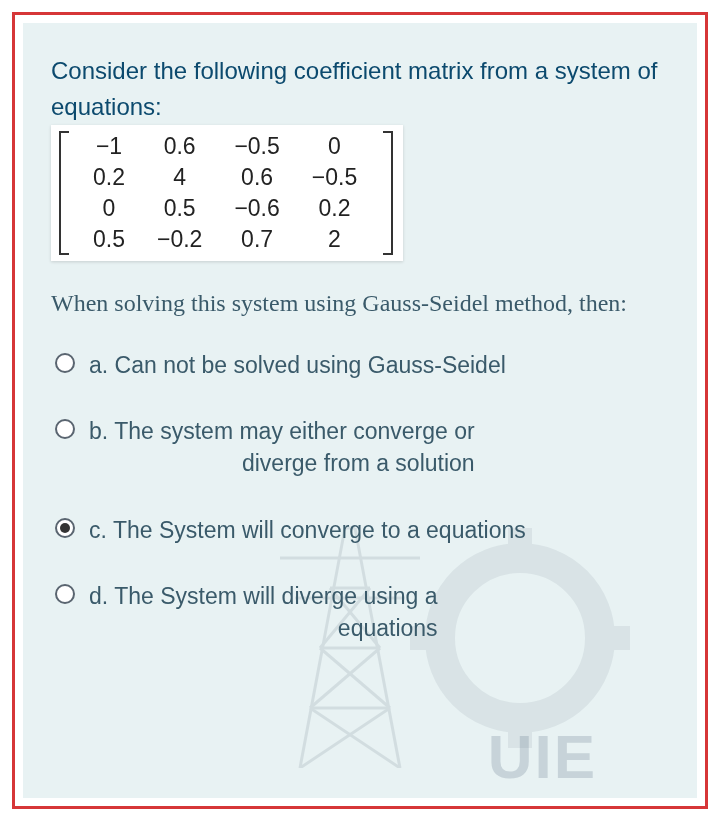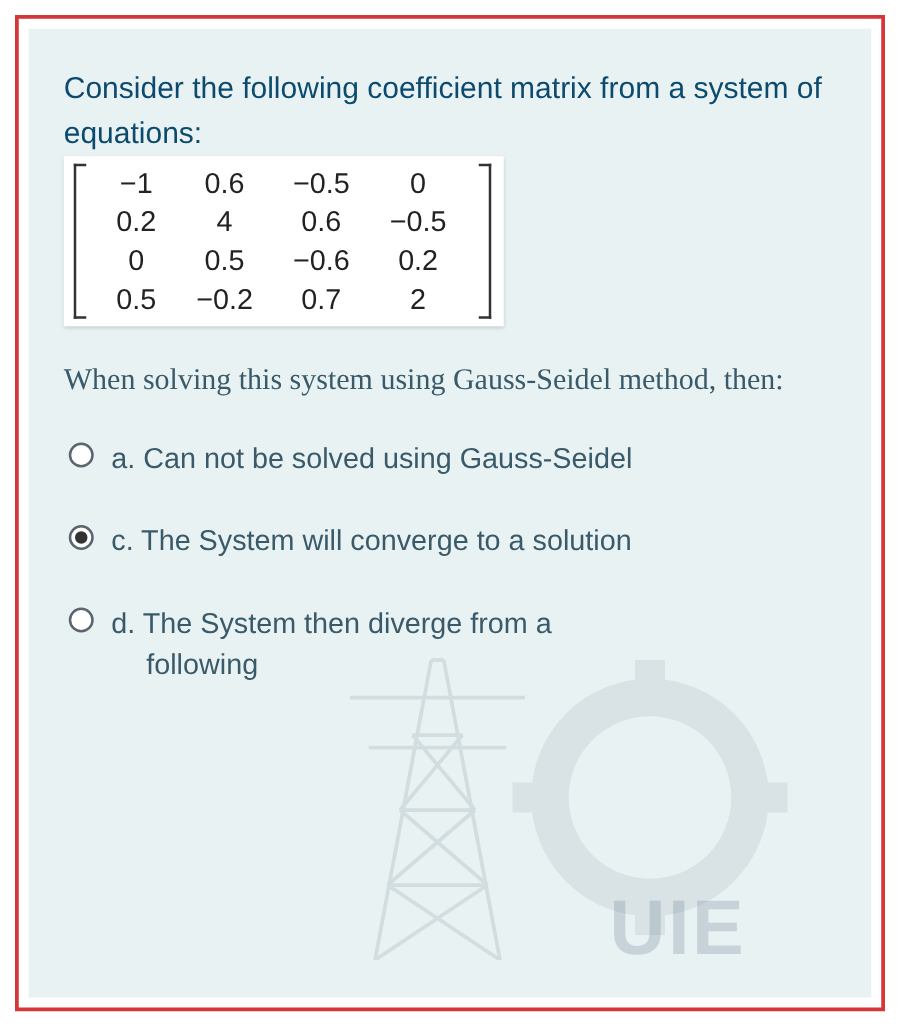--- a/index.html
+++ b/index.html
@@ -71,20 +71,21 @@
     }
     .question-after {
       font-size: 24px;
       color: #3a5a6a;
       line-height: 1.5;
       margin-bottom: 28px;
       font-family: Liberation Serif, serif;
     }
     .options {
       padding-left: 4px;
+      text-align: right;
     }
     .option-row {
       display: flex;
       align-items: flex-start;
       margin-bottom: 34px;
     }
     .radio {
       width: 20px;
       height: 20px;
       border: 2px solid #5a6570;
@@ -124,21 +125,21 @@
       opacity: 0.15;
       z-index: 0;
     }
     .watermark svg {
       width: 100%;
       height: 100%;
     }
     .uie-text {
       position: absolute;
       right: 100px;
-      bottom: 20px;
+      bottom: 6px;
       font-size: 62px;
       font-weight: bold;
       font-family: Arial, sans-serif;
       letter-spacing: 2px;
       color: rgba(100,120,140,0.25);
       pointer-events: none;
       z-index: 0;
     }
     .content-layer {
       position: relative;
@@ -226,35 +227,43 @@
       <div class="options">
 
         <div class="option-row">
           <div class="radio"></div>
           <div class="option-text">
             <span>a.</span>
             <span>Can not be solved using Gauss-Seidel</span>
           </div>
         </div>
 
+        <div class="option-row">
+          <div class="radio"></div>
+          <div class="option-text">
+            <span>b.</span>
+            <span>The system may either converge or</span>
+            <span class="sublabel">diverge from a solution</span>
+          </div>
+        </div>
 
         <div class="option-row">
           <div class="radio selected"></div>
           <div class="option-text">
             <span>c.</span>
-            <span>The System will converge to a solution</span>
+            <span>The System will converge to a equations</span>
           </div>
         </div>
 
         <div class="option-row">
           <div class="radio"></div>
           <div class="option-text">
             <span>d.</span>
-            <span>The System then diverge from a</span>
-            <span class="sublabel">following</span>
+            <span>The System will diverge using a</span>
+            <span class="sublabel">equations</span>
           </div>
         </div>
 
       </div>
     </div>
 
   </div>
 </div>
 
 </body></html>

